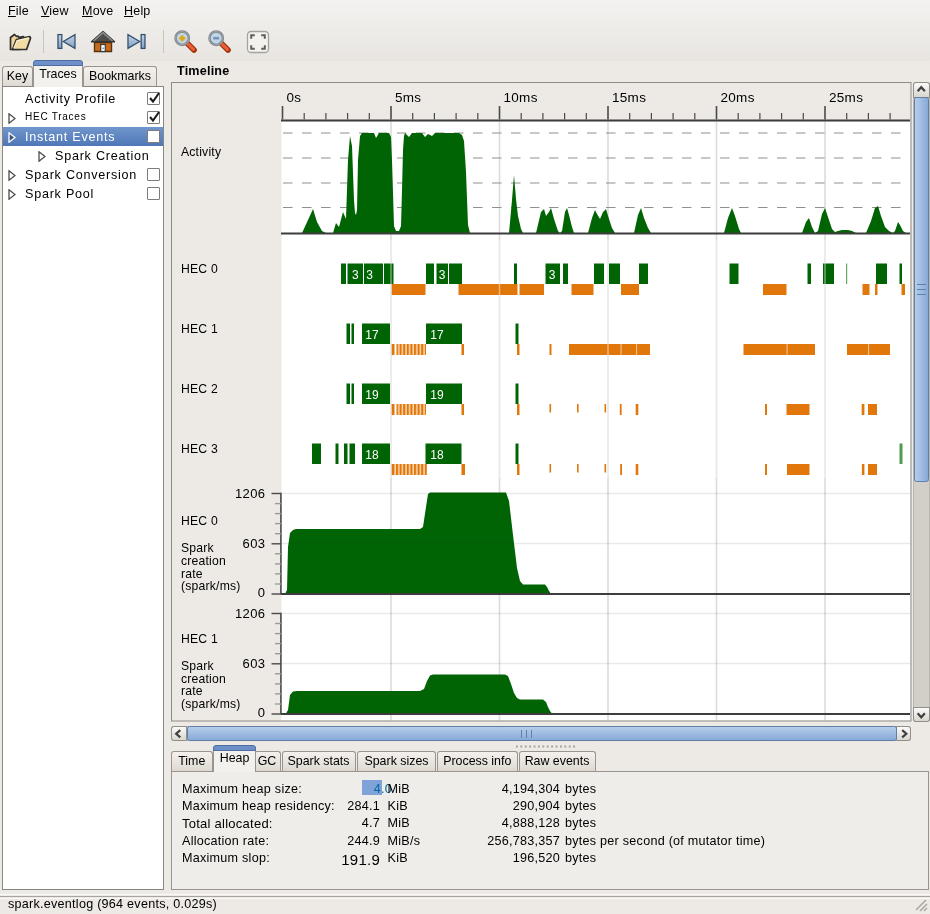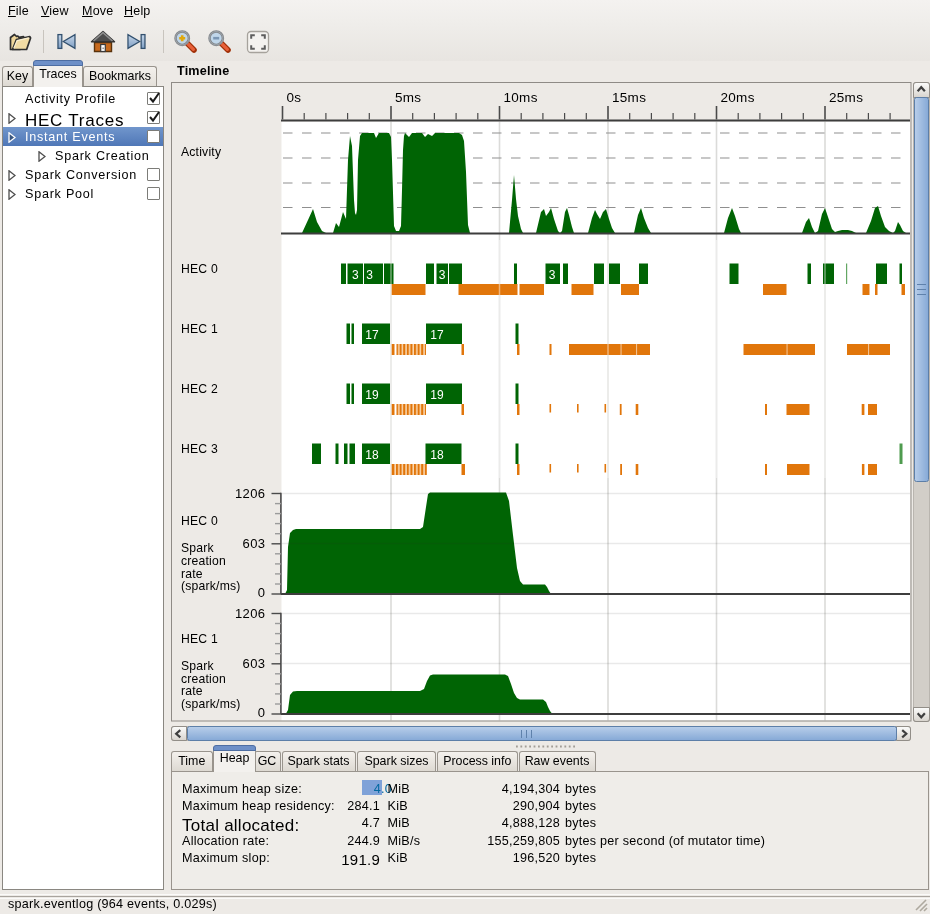--- a/index.html
+++ b/index.html
@@ -84,21 +84,21 @@
     <span class="row-lbl" style="top:2.5px;color:#000;font-size:12.6px;letter-spacing:0.75px">Activity Profile</span>
     <span class="chk" style="left:143.5px;top:2.5px"></span>
     <svg class="abs" style="left:143.5px;top:0.5px" width="15" height="16" viewBox="0 0 15 16">
       <path d="M3,8 L6,11.5 L12,3" fill="none" stroke="#1A1A1A" stroke-width="2"></path>
     </svg>
   </div>
 <div class="abs" style="left:3px;top:108px;width:160px;height:19px;">
     <svg class="abs" style="left:5px;top:4.5px" width="8" height="11" viewBox="0 0 8 11">
       <path d="M1,0.8 L7,5.5 L1,10.2 Z" fill="#fff" stroke="#4D4D4D" stroke-width="1.3"></path>
     </svg>
-    <span class="row-lbl" style="top:2.5px;color:#000;font-size:17px;letter-spacing:0.75px">HEC Traces</span>
+    <span class="row-lbl" style="top:2.5px;color:#000;font-size:10px;letter-spacing:0.75px">HEC Traces</span>
     <span class="chk" style="left:143.5px;top:2.5px"></span>
     <svg class="abs" style="left:143.5px;top:0.5px" width="15" height="16" viewBox="0 0 15 16">
       <path d="M3,8 L6,11.5 L12,3" fill="none" stroke="#1A1A1A" stroke-width="2"></path>
     </svg>
   </div>
 <div class="abs" style="left:3px;top:127px;width:160px;height:19px;background:linear-gradient(#7196CC,#4F77B7);">
     <svg class="abs" style="left:5px;top:4.5px" width="8" height="11" viewBox="0 0 8 11">
       <path d="M1,0.8 L7,5.5 L1,10.2 Z" fill="#39557E" stroke="#fff" stroke-width="1.3"></path>
     </svg>
     <span class="row-lbl" style="top:2.5px;color:#fff;font-size:12.6px;letter-spacing:0.75px">Instant Events</span>
@@ -380,29 +380,29 @@
 <span class="abs" style="left:361.5px;top:780.0px;width:20px;height:14.5px;background:#7FA2D8"></span>
 <span class="abs" style="left:392px;top:781.5px;font-size:12.6px;letter-spacing:0.25px;color:#0369a1;transform:translateX(-100%)">4.0</span>
 <span class="abs" style="left:387.5px;top:781.5px;font-size:12.6px;letter-spacing:0.25px">MiB</span>
 <span class="abs" style="left:560px;top:781.5px;font-size:12.6px;letter-spacing:0.25px;transform:translateX(-100%)">4,194,304</span>
 <span class="abs" style="left:565px;top:781.5px;font-size:12.6px;letter-spacing:0.25px">bytes</span>
 <span class="abs" style="left:182px;top:798.85px;font-size:12.6px;letter-spacing:0.25px">Maximum heap residency:</span>
 <span class="abs" style="left:380px;top:798.85px;font-size:12.6px;letter-spacing:0.25px;transform:translateX(-100%)">284.1</span>
 <span class="abs" style="left:387.5px;top:798.85px;font-size:12.6px;letter-spacing:0.25px">KiB</span>
 <span class="abs" style="left:560px;top:798.85px;font-size:12.6px;letter-spacing:0.25px;transform:translateX(-100%)">290,904</span>
 <span class="abs" style="left:565px;top:798.85px;font-size:12.6px;letter-spacing:0.25px">bytes</span>
-<span class="abs" style="left:182px;top:816.2px;font-size:17px;letter-spacing:0.25px">Total allocated:</span>
+<span class="abs" style="left:182px;top:816.2px;font-size:13px;letter-spacing:0.25px">Total allocated:</span>
 <span class="abs" style="left:380px;top:816.2px;font-size:12.6px;letter-spacing:0.25px;transform:translateX(-100%)">4.7</span>
 <span class="abs" style="left:387.5px;top:816.2px;font-size:12.6px;letter-spacing:0.25px">MiB</span>
 <span class="abs" style="left:560px;top:816.2px;font-size:12.6px;letter-spacing:0.25px;transform:translateX(-100%)">4,888,128</span>
 <span class="abs" style="left:565px;top:816.2px;font-size:12.6px;letter-spacing:0.25px">bytes</span>
 <span class="abs" style="left:182px;top:833.5500000000001px;font-size:12.6px;letter-spacing:0.25px">Allocation rate:</span>
 <span class="abs" style="left:380px;top:833.5500000000001px;font-size:12.6px;letter-spacing:0.25px;transform:translateX(-100%)">244.9</span>
 <span class="abs" style="left:387.5px;top:833.5500000000001px;font-size:12.6px;letter-spacing:0.25px">MiB/s</span>
-<span class="abs" style="left:560px;top:833.5500000000001px;font-size:12.6px;letter-spacing:0.25px;transform:translateX(-100%)">155,259,805</span>
+<span class="abs" style="left:560px;top:833.5500000000001px;font-size:12.6px;letter-spacing:0.25px;transform:translateX(-100%)">256,783,357</span>
 <span class="abs" style="left:565px;top:833.5500000000001px;font-size:12.6px;letter-spacing:0.25px">bytes per second (of mutator time)</span>
 <span class="abs" style="left:182px;top:850.9000000000001px;font-size:12.6px;letter-spacing:0.25px">Maximum slop:</span>
 <span class="abs" style="left:380px;top:850.9000000000001px;font-size:15px;letter-spacing:0.25px;transform:translateX(-100%)">191.9</span>
 <span class="abs" style="left:387.5px;top:850.9000000000001px;font-size:12.6px;letter-spacing:0.25px">KiB</span>
 <span class="abs" style="left:560px;top:850.9000000000001px;font-size:12.6px;letter-spacing:0.25px;transform:translateX(-100%)">196,520</span>
 <span class="abs" style="left:565px;top:850.9000000000001px;font-size:12.6px;letter-spacing:0.25px">bytes</span>
 <span class="abs" style="left:8px;top:896.5px;font-size:12.6px;letter-spacing:0.25px">spark.eventlog (964 events, 0.029s)</span>
 <svg class="abs" style="left:914px;top:898px" width="14" height="14" viewBox="0 0 14 14">
     <g stroke="#AEA99F" stroke-width="1.6">
       <line x1="12" y1="2" x2="2" y2="12"></line>

